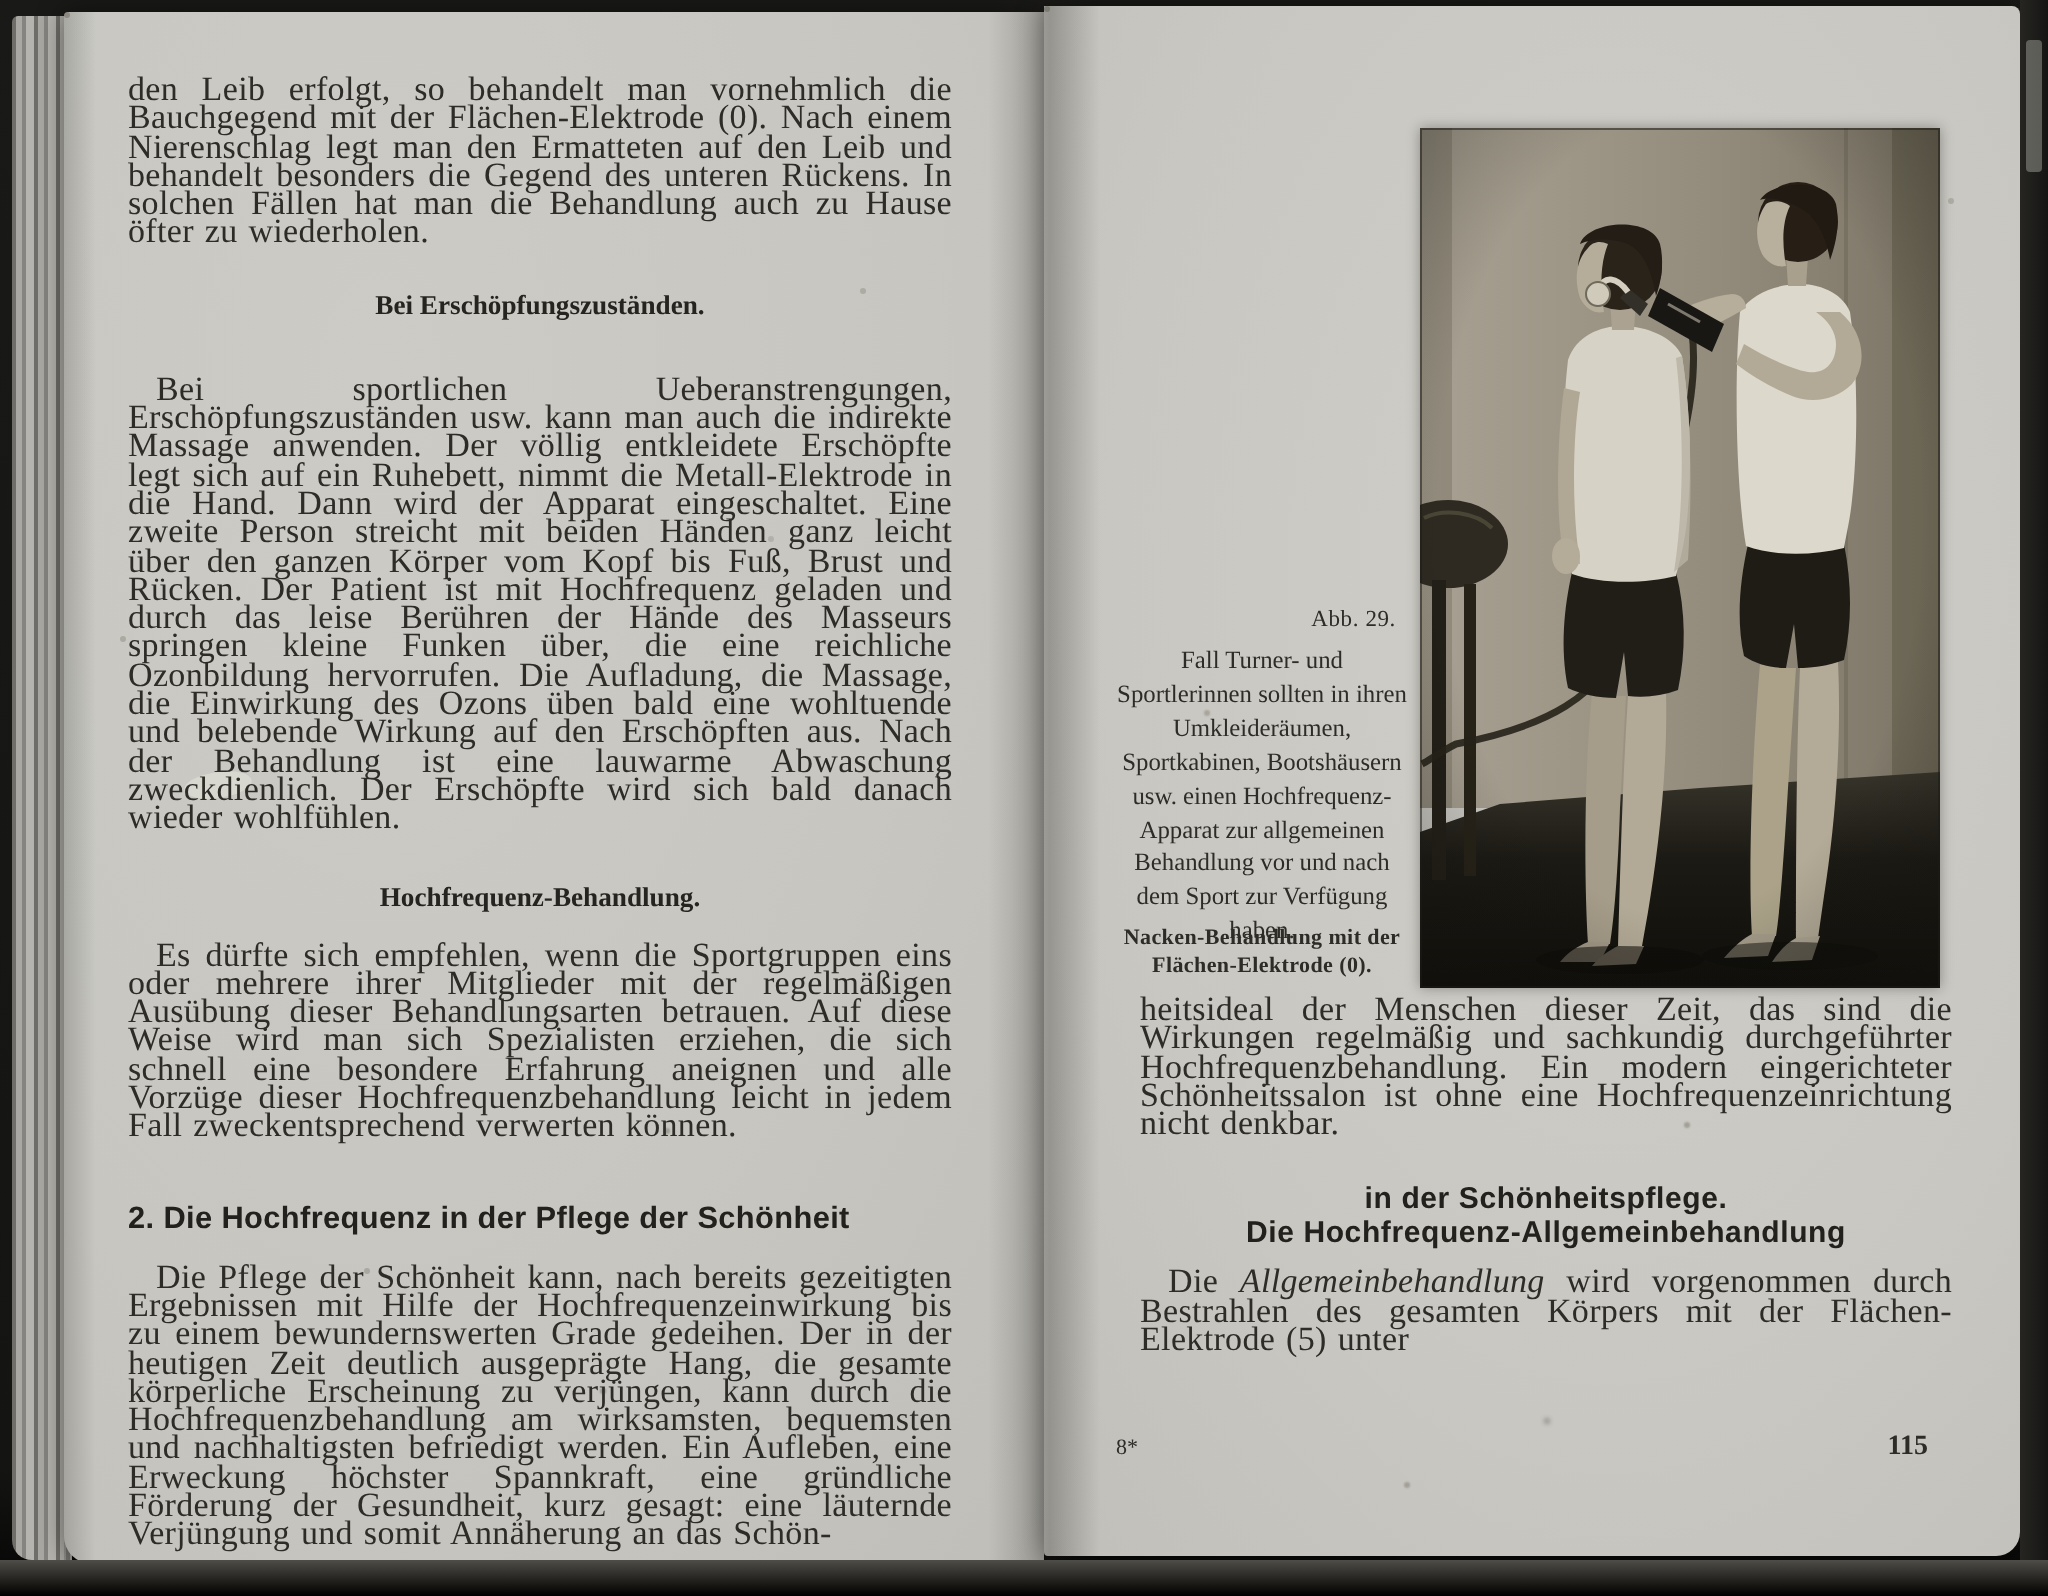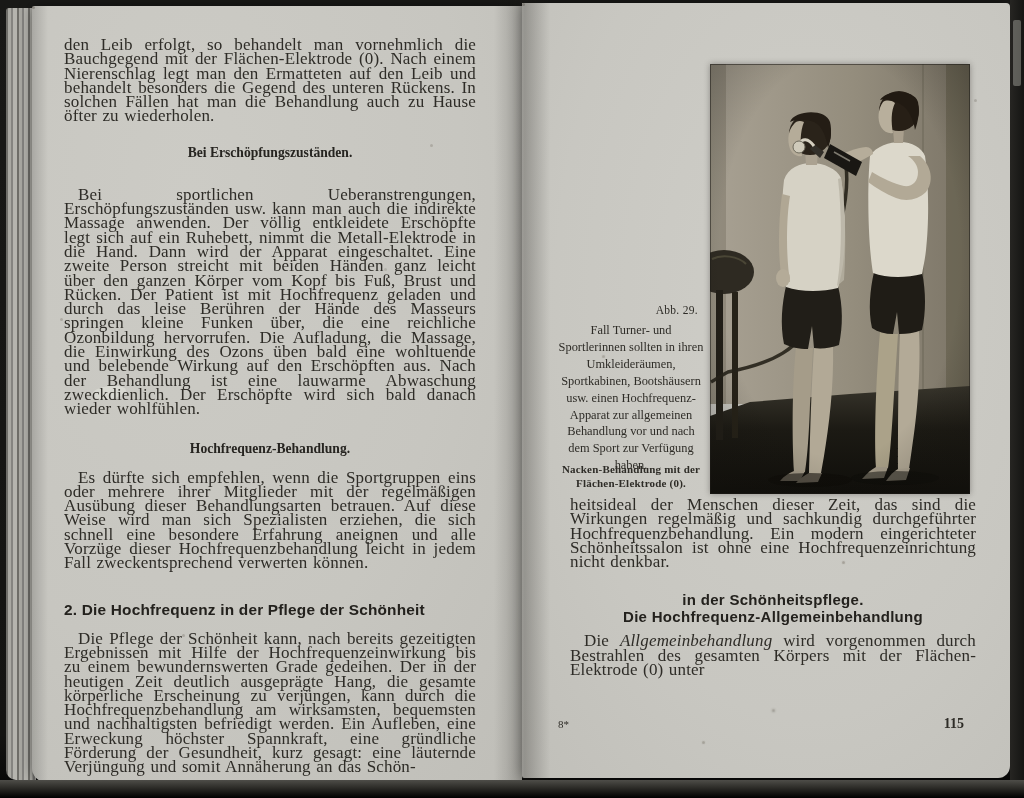--- a/index.html
+++ b/index.html
@@ -196,21 +196,21 @@
 
     <div class="col-right-text">
       <p class="body-par">heitsideal der Menschen dieser Zeit, das sind die Wirkungen regelmäßig und sachkundig durchgeführter Hochfrequenzbehandlung. Ein modern eingerichteter Schönheitssalon ist ohne eine Hochfrequenzeinrichtung nicht denkbar.</p>
 
       <div class="h-sans sans-center">
         <div>in der Schönheitspflege.</div>
         <div>Die Hochfrequenz-Allgemeinbehandlung</div>
       </div>
 
 
-      <p class="body-par indent"><span>Die </span><i>Allgemeinbehandlung</i><span> wird vorgenommen durch Bestrahlen des gesamten Körpers mit der Flächen-Elektrode (0) unter</span></p>
+      <p class="body-par indent"><span>Die </span><i>Allgemeinbehandlung</i><span> wird vorgenommen durch Bestrahlen des gesamten Körpers mit der Flächen-Elektrode (5) unter</span></p>
     </div>
 
     <div class="footer-right">
       <span class="sig-mark">8*</span>
       <span class="pn-right">115</span>
     </div>
   </div>
 
   <div class="gutter-shadow"></div>
   <div class="right-band"></div>

